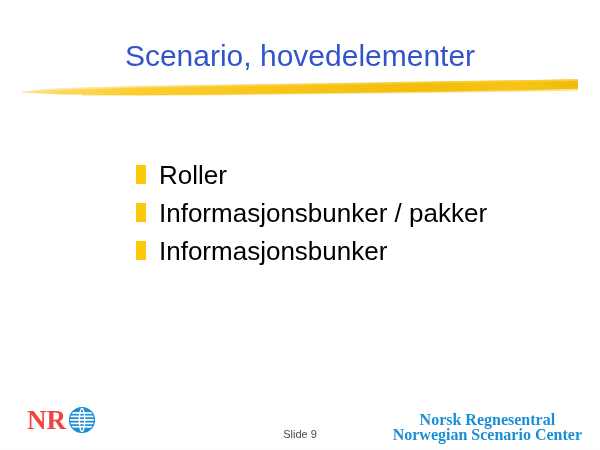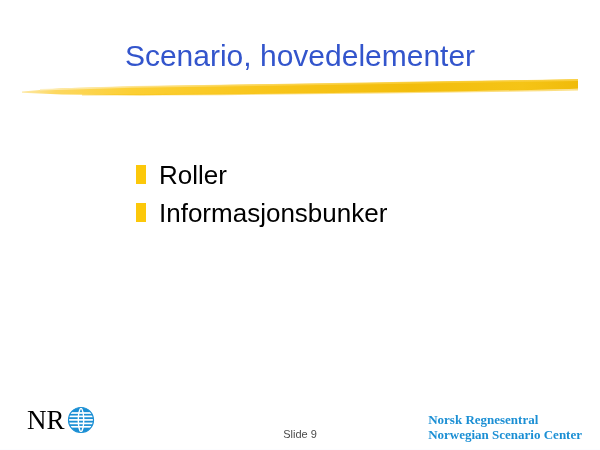--- a/index.html
+++ b/index.html
@@ -84,23 +84,23 @@
   
   #footer-logo {
     position: absolute;
     left: 27px;
     top: 406px;
     display: flex;
     align-items: center;
   }
   #nr-wordmark {
     font-family: "Liberation Serif", serif;
-    font-weight: normal;
+    font-weight: bold;
     font-size: 27px;
-    color: #000000;
+    color: #ef4444;
     line-height: 27px;
     letter-spacing: 0px;
   }
   #nr-globe-icon {
     margin-left: 2px;
     width: 28px;
     height: 28px;
   }
   #nr-globe-icon svg { display: block; }
 
@@ -113,24 +113,24 @@
     font-family: "Liberation Sans", sans-serif;
     font-size: 11px;
     color: #4a4a4a;
     line-height: 14px;
   }
 
   #org-name {
     position: absolute;
     right: 18px;
     top: 412px;
-    text-align: left;
+    text-align: center;
     font-family: "Liberation Serif", serif;
     font-weight: bold;
-    font-size: 13px;
+    font-size: 16px;
     color: #1b8fd4;
     line-height: 15px;
   }
   #org-name div { white-space: nowrap; }
 
   
   #slide-edge-line {
     position: absolute;
     left: 0;
     bottom: 0;
@@ -179,20 +179,24 @@
     </svg>
   </div>
 
   <div id="bullet-list">
 
     <div class="bullet-row">
       <span class="bullet-marker"></span>
       <span class="bullet-text">Roller</span>
     </div>
 
+    <div class="bullet-row">
+      <span class="bullet-marker"></span>
+      <span class="bullet-text">Informasjonsbunker / pakker</span>
+    </div>
 
     <div class="bullet-row">
       <span class="bullet-marker"></span>
       <span class="bullet-text">Informasjonsbunker</span>
     </div>
 
   </div>
 
   <div id="footer-logo">
     <span id="nr-wordmark">NR</span>

